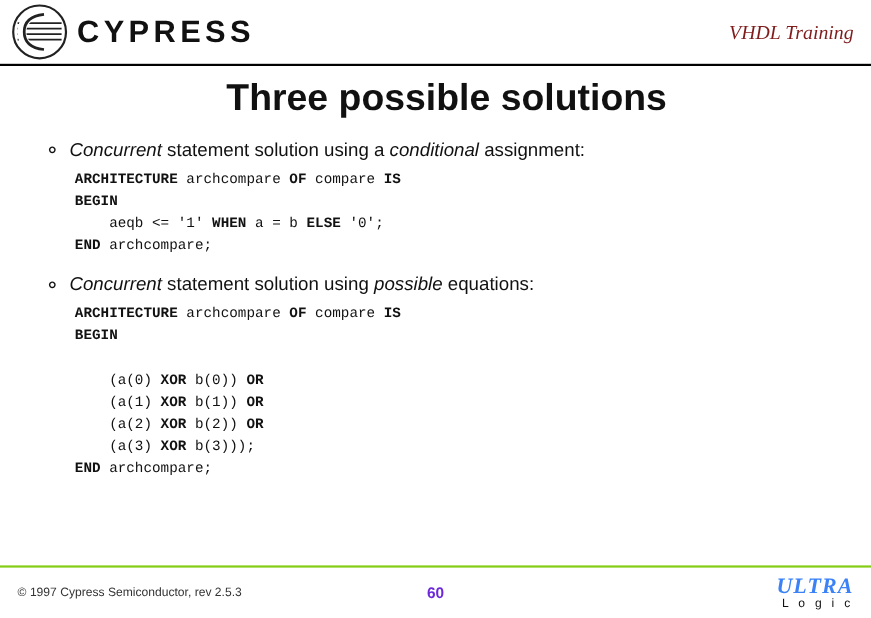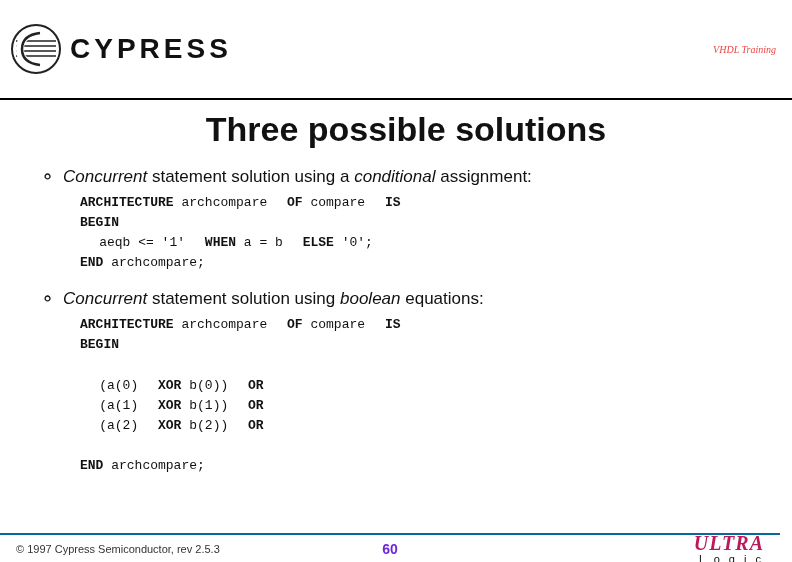--- a/index.html
+++ b/index.html
@@ -12,21 +12,21 @@
       overflow: hidden;
     }
 
     
     .header {
       display: flex;
       align-items: center;
       justify-content: space-between;
       padding: 6px 16px 6px 10px;
       border-bottom: 2px solid #000;
-      height: 100px;
+      height: 60px;
     }
 
     .logo-area {
       display: flex;
       align-items: center;
       gap: 8px;
     }
 
     .logo-icon {
       width: 52px;
@@ -35,23 +35,23 @@
 
     .logo-text {
       font-size: 28px;
       font-weight: bold;
       letter-spacing: 4px;
       color: #111;
       font-family: Arial, sans-serif;
     }
 
     .header-title {
-      font-size: 10px;
+      font-size: 18px;
       font-style: italic;
-      color: #ef4444;
+      color: #7f1d1d;
       font-family: 'Times New Roman', serif;
     }
 
     
     .main {
       padding: 10px 20px 10px 40px;
     }
 
     .page-title {
       font-size: 34px;
@@ -97,31 +97,30 @@
       font-size: 13px;
       line-height: 1.55;
       margin-left: 28px;
       margin-top: 4px;
       color: #111;
       background: transparent;
     }
 
     .code-block .kw {
       font-weight: bold;
-      margin-left: 12px;
     }
 
     
     .footer {
       position: absolute;
       bottom: 0;
       left: 0;
-      right: 12px;
-      height: 29px;
-      border-top: 2px solid #0369a1;
+      right: 0;
+      height: 48px;
+      border-top: 2px solid #84cc16;
       display: flex;
       align-items: center;
       justify-content: space-between;
       padding: 0 16px;
     }
 
     .footer-copy {
       font-size: 11px;
       color: #333;
       font-family: Arial, sans-serif;
@@ -139,21 +138,21 @@
     .ultra-logic {
       display: flex;
       flex-direction: column;
       align-items: flex-end;
     }
 
     .ultra-text {
       font-size: 20px;
       font-weight: bold;
       font-style: italic;
-      color: #be185d;
+      color: #3b82f6;
       font-family: 'Times New Roman', serif;
       letter-spacing: 1px;
       line-height: 1;
     }
 
     .logic-text {
       font-size: 11px;
       letter-spacing: 3px;
       color: #111;
       font-family: Liberation Sans, sans-serif;
@@ -197,31 +196,31 @@
       <span><span class="kw">BEGIN</span></span><br>
       <span>&nbsp;&nbsp;&nbsp;&nbsp;aeqb &lt;= '1' <span class="kw">WHEN</span> a = b <span class="kw">ELSE</span> '0';</span><br>
       <span><span class="kw">END</span> archcompare;</span>
     </div>
   </div>
 
   <div class="section">
     <div class="bullet-row">
       <span class="bullet">⚬</span>
       <div class="section-text">
-        <em>Concurrent</em> statement solution using <em>boolean</em> equations:
+        <em>Concurrent</em> statement solution using <em>possible</em> equations:
       </div>
     </div>
     <div class="code-block">
       <span><span class="kw">ARCHITECTURE</span> archcompare <span class="kw">OF</span> compare <span class="kw">IS</span></span><br>
       <span><span class="kw">BEGIN</span></span><br>
       <br>
       <span>&nbsp;&nbsp;&nbsp;&nbsp;(a(0) <span class="kw">XOR</span> b(0)) <span class="kw">OR</span></span><br>
       <span>&nbsp;&nbsp;&nbsp;&nbsp;(a(1) <span class="kw">XOR</span> b(1)) <span class="kw">OR</span></span><br>
       <span>&nbsp;&nbsp;&nbsp;&nbsp;(a(2) <span class="kw">XOR</span> b(2)) <span class="kw">OR</span></span><br>
-      <br>
+      <span>&nbsp;&nbsp;&nbsp;&nbsp;(a(3) <span class="kw">XOR</span> b(3)));</span><br>
       <span><span class="kw">END</span> archcompare;</span>
     </div>
   </div>
 </div>
 
 <div class="footer">
   <span class="footer-copy">© 1997 Cypress Semiconductor, rev 2.5.3</span>
   <span class="footer-page">60</span>
   <div class="ultra-logic">
     <span class="ultra-text">ULTRA</span>

